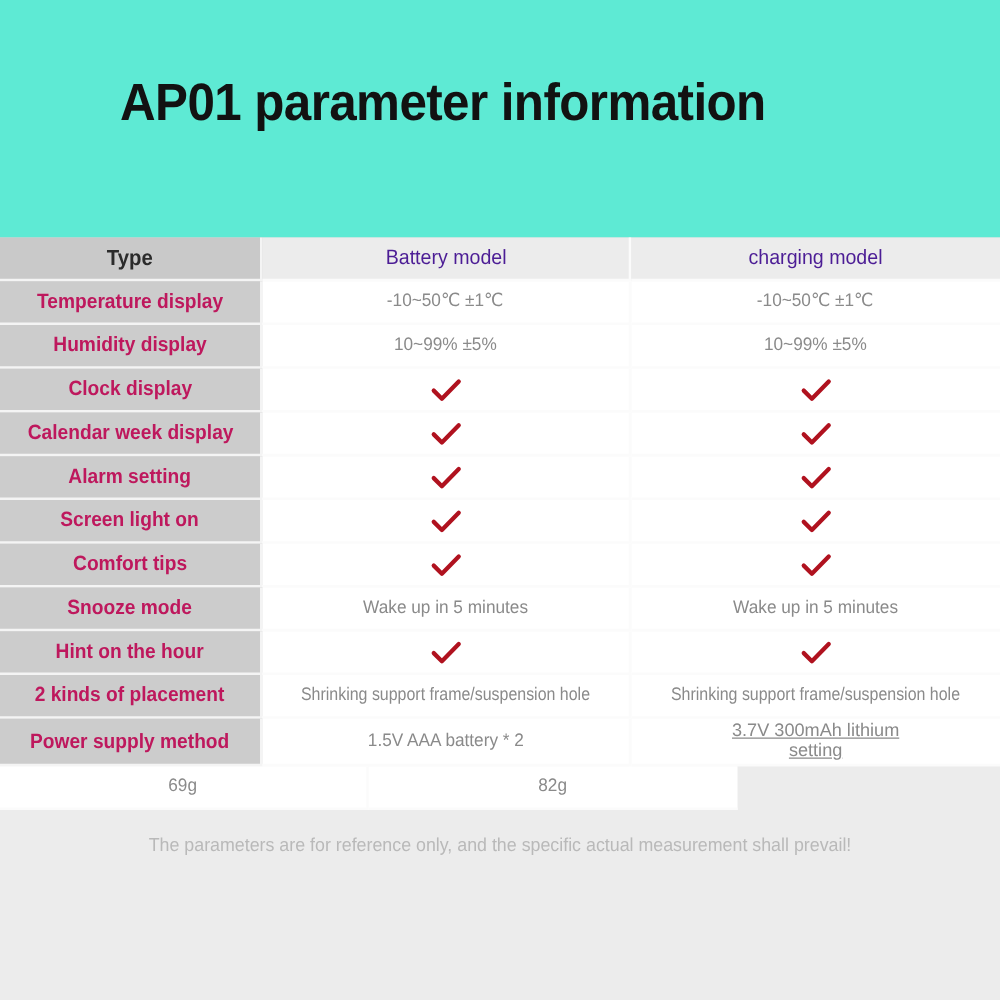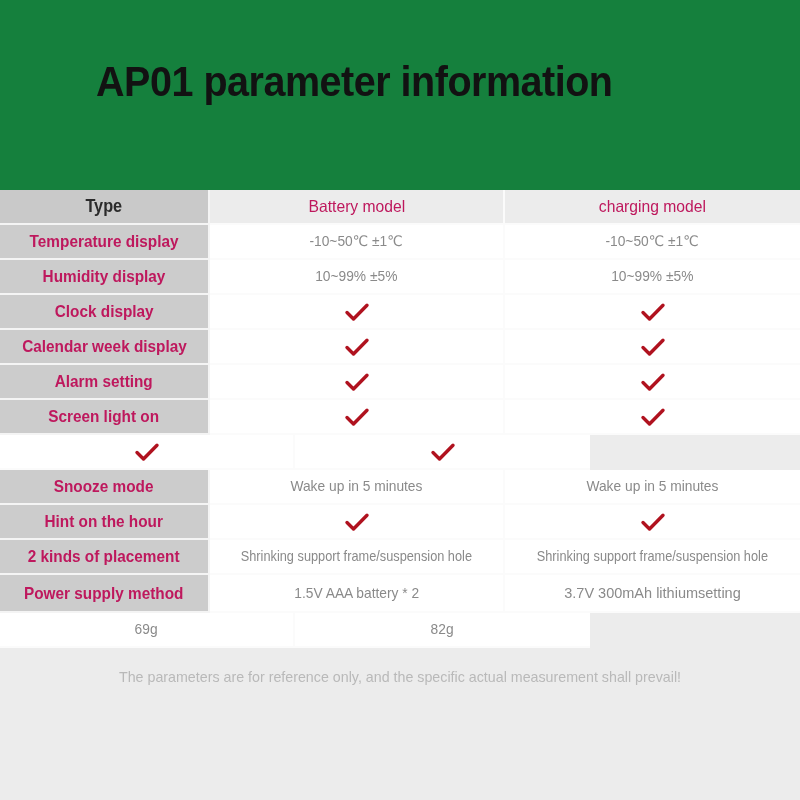--- a/index.html
+++ b/index.html
@@ -34,21 +34,21 @@
     background: #ececec;
   }
 
   
   .title-area {
     position: absolute;
     left: 0;
     top: 0;
     width: 800px;
     height: 190px;
-    background: #15803d;
+    background: #5eead4;
   }
 
   .page-title {
     position: absolute;
     left: 96px;
     top: 58px;
     font-size: 42px;
     font-weight: bold;
     color: #121212;
     letter-spacing: -0.5px;
@@ -127,45 +127,46 @@
   
   .spec-row.header .cell-label {
     background: #c9c9c9;
     color: #2b2b2b;
     font-size: 17.5px;
     font-weight: bold;
   }
 
   .spec-row.header .cell-val {
     background: #ececec;
-    color: #be185d;
+    color: #4c1d95;
     font-size: 16.5px;
   }
 
   
   .spec-row { height: 35px; }
   .spec-row.header { height: 35px; }
   .spec-row.tall { height: 38px; }
 
   
   .check {
     display: inline-block;
     width: 26px;
     height: 20px;
   }
 
   .check svg { display: block; }
 
   
   .val-two-line {
     display: flex;
-    flex-direction: row;
+    flex-direction: column;
     align-items: center;
     justify-content: center;
     line-height: 1.12;
+    text-decoration: underline;
   }
 
   
   .footer-note {
     position: absolute;
     left: 0;
     top: 668px;
     width: 800px;
     text-align: center;
     font-size: 15px;
@@ -289,20 +290,23 @@
         </div>
         <div class="cell cell-val col-c">
           <span class="check">
             <svg width="26" height="20" viewBox="0 0 26 20">
               <path d="M3 10.5 L9.5 17 L23 3.2" fill="none" stroke="#b0121f" stroke-width="3.4" stroke-linecap="round" stroke-linejoin="round"></path>
             </svg>
           </span>
         </div>
       </div>
       <div class="spec-row">
+        <div class="cell cell-label">
+          <span class="lbl-inner">Comfort tips</span>
+        </div>
         <div class="cell cell-val col-b">
           <span class="check">
             <svg width="26" height="20" viewBox="0 0 26 20">
               <path d="M3 10.5 L9.5 17 L23 3.2" fill="none" stroke="#b0121f" stroke-width="3.4" stroke-linecap="round" stroke-linejoin="round"></path>
             </svg>
           </span>
         </div>
         <div class="cell cell-val col-c">
           <span class="check">
             <svg width="26" height="20" viewBox="0 0 26 20">

